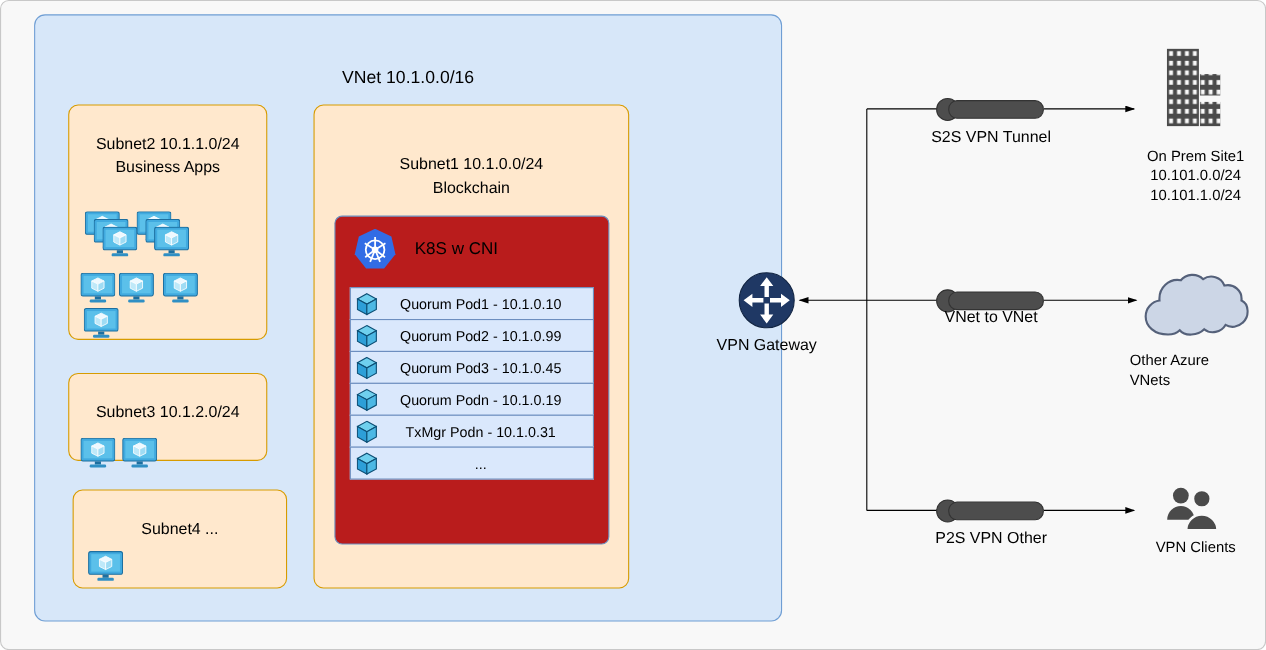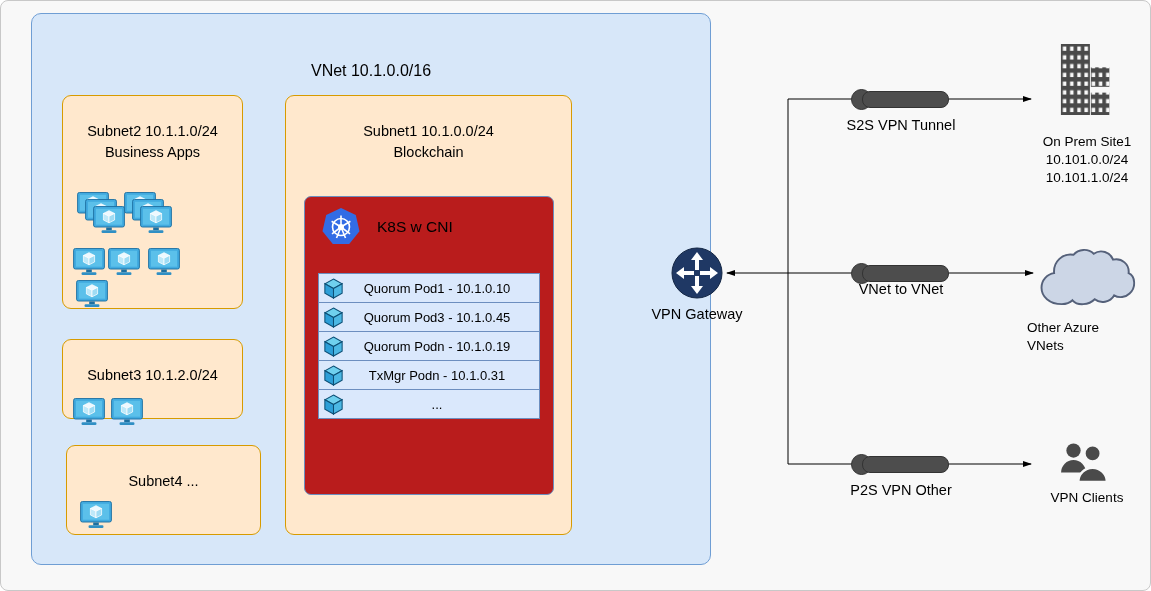--- a/index.html
+++ b/index.html
@@ -11,21 +11,21 @@
   .vnet{position:absolute;left:30px;top:12px;width:680px;height:552px;background:#d7e7f9;border:1px solid #6f9ed4;border-radius:10px}
   .vnet-title{position:absolute;left:0;top:48px;width:100%;text-align:center;font-size:16px}
 
   
   .subnet{position:absolute;background:#ffe8cd;border:1px solid #d79b00;border-radius:9px}
   .s2{left:30px;top:81px;width:181px;height:214px}
   .s3{left:30px;top:325px;width:181px;height:80px}
   .s4{left:34px;top:431px;width:195px;height:90px}
   .s1{left:253px;top:81px;width:287px;height:440px}
   .subnet-text{text-align:center;font-size:14.5px;line-height:21px;padding-top:25px}
-  .s1 .subnet-text{padding-top:25px}
+  .s1 .subnet-text{padding-top:44px}
   .subnet-text span{display:block}
 
   
   .mon{position:absolute;width:32px;height:28px}
   .monitor-svg{width:32px;height:28px;display:block}
   .mon-stack{position:absolute;width:50px;height:44px}
   .mon-stack .monitor-svg{position:absolute}
   .pos1{left:0;top:0}.pos2{left:8px;top:7px}.pos3{left:16px;top:14px}
   .m-s2-stack1{left:14px;top:96px}.m-s2-stack2{left:61px;top:96px}
   .m-s2-a{left:10px;top:152px}.m-s2-b{left:45px;top:152px}.m-s2-c{left:85px;top:152px}
@@ -33,21 +33,21 @@
   .m-s3-a{left:10px;top:58px}.m-s3-b{left:48px;top:58px}
   .m-s4-a{left:13px;top:55px}
 
   
   .k8s{position:absolute;left:18px;top:100px;width:250px;height:299px;background:#b91c1c;border:1px solid #6c8ebf;border-radius:7px}
   .k8s-head{position:absolute;left:16px;top:11px;display:flex;align-items:center;gap:16px}
   .k8s-icon-svg{width:40px;height:38px;display:block}
   .k8s-title{font-size:15.5px}
   .pod-list{position:absolute;left:13px;top:60px;width:222px}
   .pod-row{position:relative;height:30px;background:#dae8fc;border:1px solid #6c8ebf;margin-top:-1px;display:flex;align-items:center}
-  .pod-row:first-child{margin-top:16px}
+  .pod-row:first-child{margin-top:4px}
   .pod-icon{position:absolute;left:5px;width:19px;height:21px}
   .pod-label{flex:1;text-align:center;font-size:13px;padding-left:16px}
 
   
   .gw{position:absolute;left:670px;top:246px;width:52px;height:52px}
   .gw svg{display:block;width:52px;height:52px}
   .gw-label{position:absolute;left:620px;top:305px;width:152px;text-align:center;font-size:14.5px}
 
   
   .tunnel{position:absolute;width:98px;height:21px}
@@ -219,20 +219,26 @@
           <div class="pod-row">
             <svg class="pod-icon">
                 <use href="#pod"></use>
               </svg>
             <span class="pod-label">Quorum Pod1 - 10.1.0.10</span>
           </div>
           <div class="pod-row">
             <svg class="pod-icon">
                 <use href="#pod"></use>
               </svg>
+            <span class="pod-label">Quorum Pod2 - 10.1.0.99</span>
+          </div>
+          <div class="pod-row">
+            <svg class="pod-icon">
+                <use href="#pod"></use>
+              </svg>
             <span class="pod-label">Quorum Pod3 - 10.1.0.45</span>
           </div>
           <div class="pod-row">
             <svg class="pod-icon">
                 <use href="#pod"></use>
               </svg>
             <span class="pod-label">Quorum Podn - 10.1.0.19</span>
           </div>
           <div class="pod-row">
             <svg class="pod-icon">

